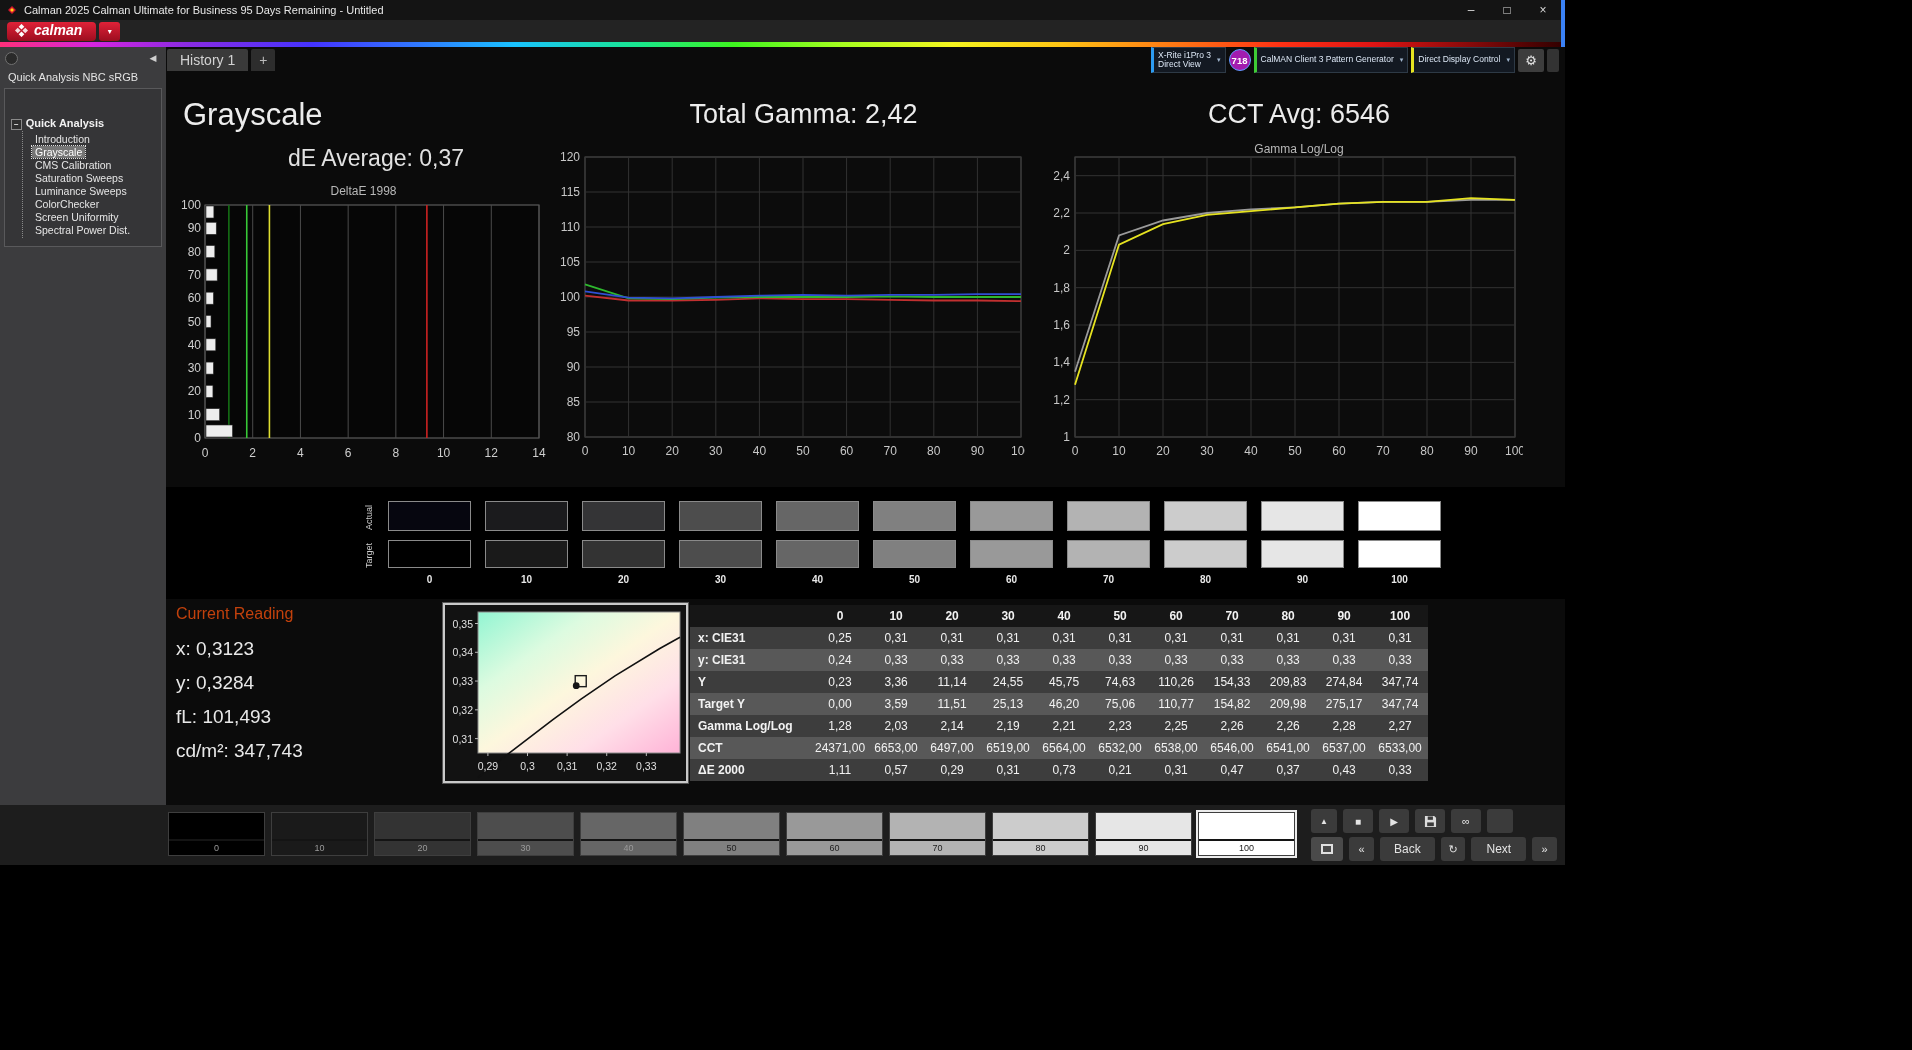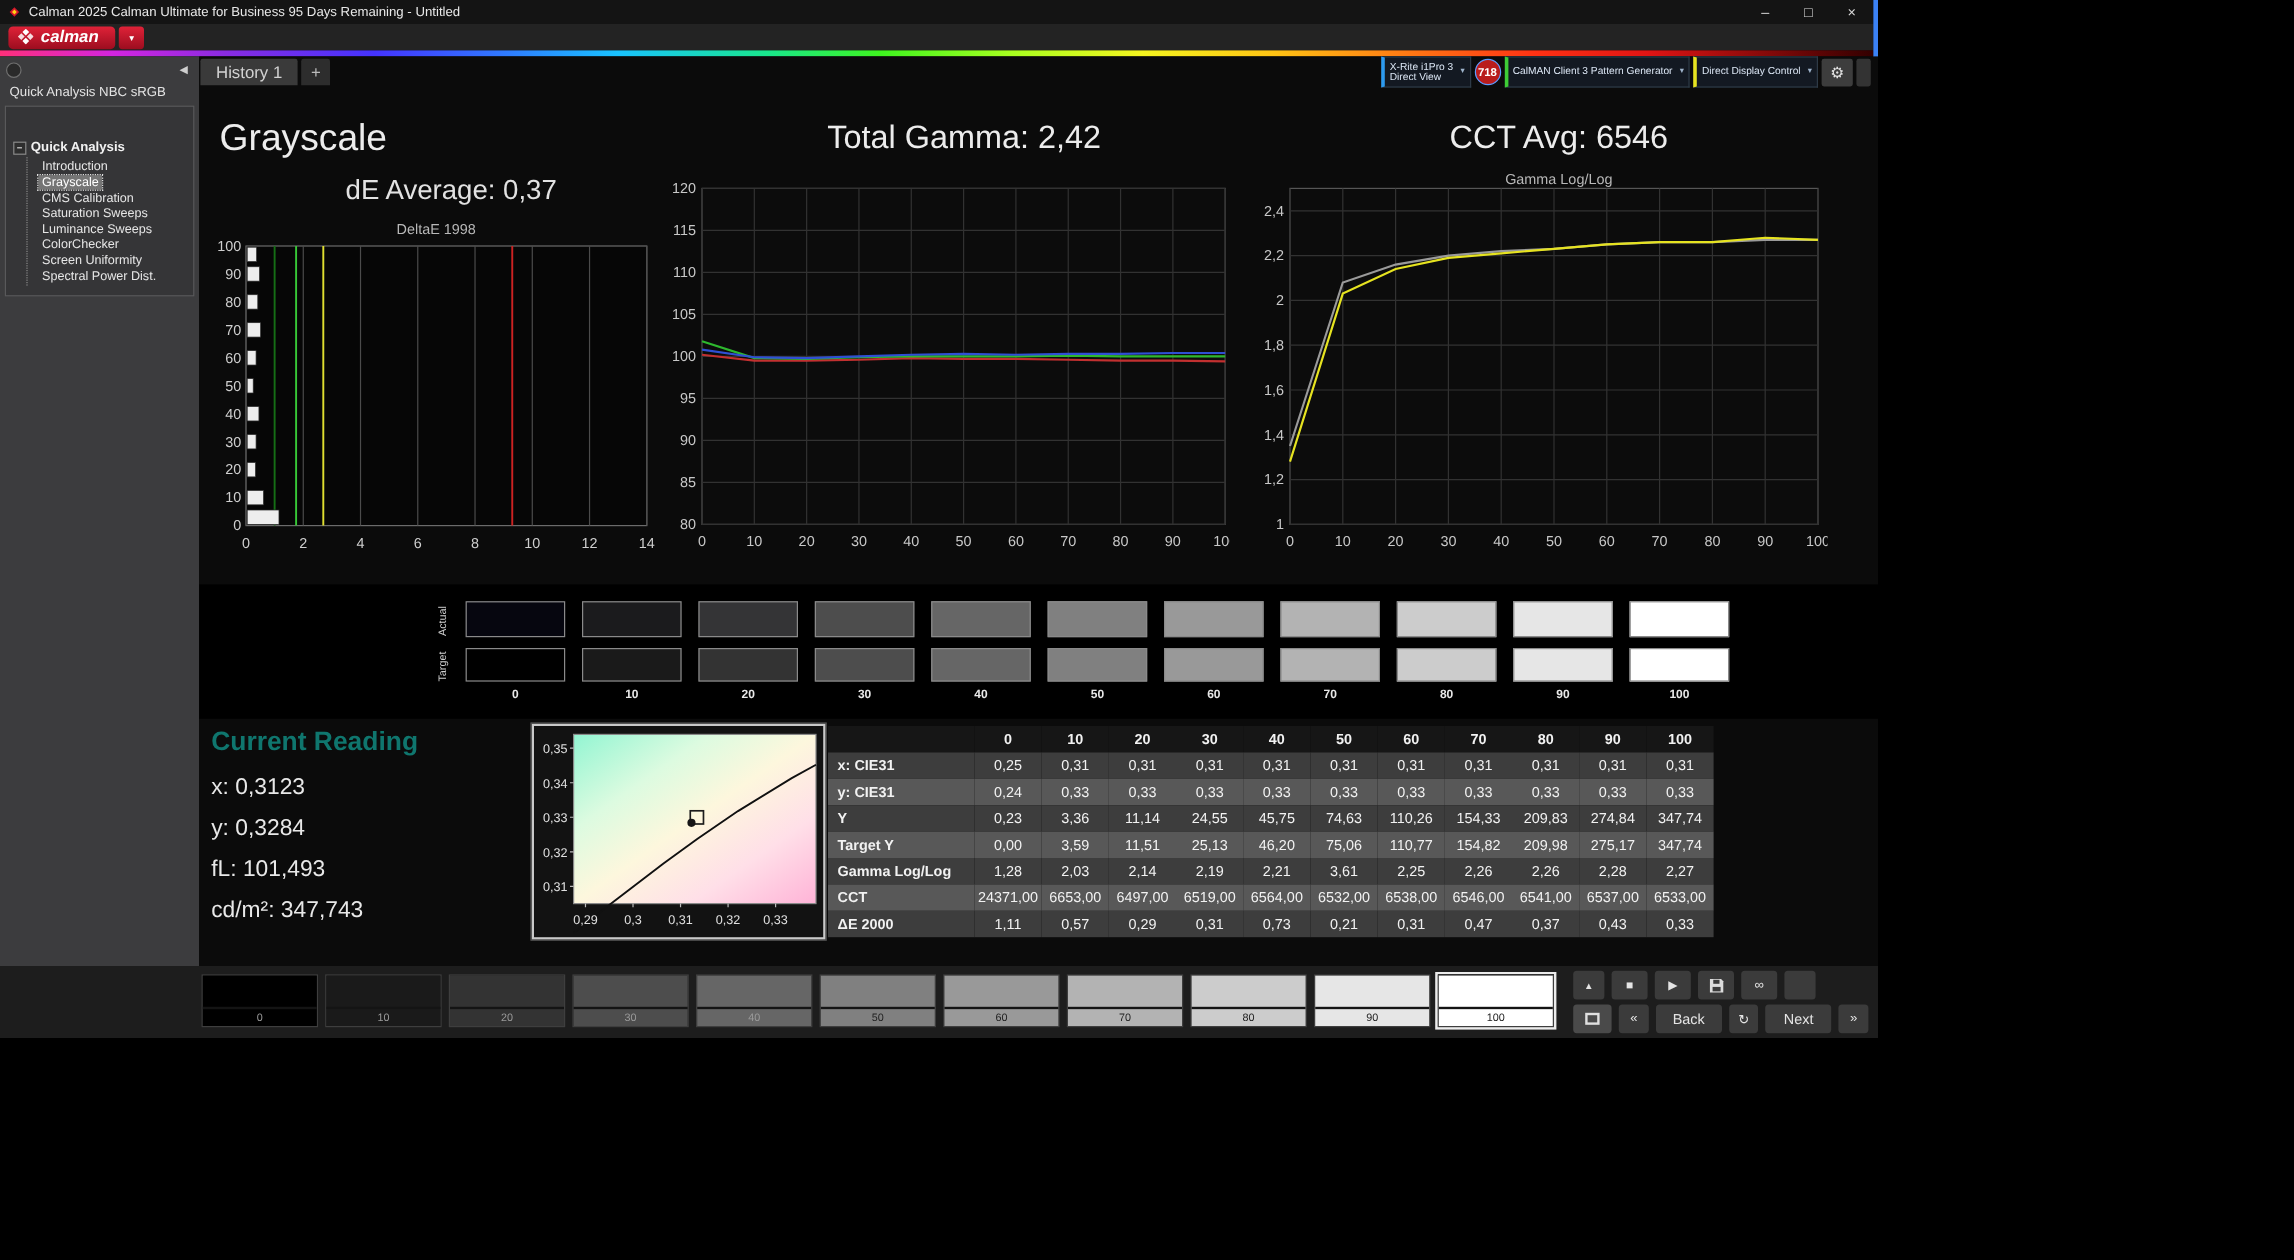--- a/index.html
+++ b/index.html
@@ -80,21 +80,21 @@
   #swatch-actual{top:14px;height:30px;}
   #swatch-target{top:53px;height:28px;}
   #swatch-labels{top:87px;}
   .sw{border:1px solid #8a8a8a;height:100%;}
   #swatch-actual .sw{height:30px;}
   #swatch-target .sw{height:28px;}
   .swl{text-align:center;color:#e8e8e8;font-size:10px;font-weight:bold;}
 
   
   .reading{position:absolute;left:10px;top:558px;color:#e8e8e8;}
-  .reading h2{font-size:22px;font-weight:700;color:#0f766e;margin-bottom:9px;}
+  .reading h2{font-size:16px;font-weight:400;color:#c2410c;margin-bottom:9px;}
   .reading div{font-size:19px;line-height:34px;}
   #cie-svg{position:absolute;left:277px;top:556px;background:#121212;
     border:2px solid #c9c9c9;outline:1px solid #555;}
   #results-table{position:absolute;left:524px;top:558px;border-collapse:collapse;
     font-size:12px;color:#f2f2f2;}
   #results-table th,#results-table td{height:22px;padding:0 3px;text-align:center;font-weight:normal;}
   #results-table thead th{background:#161616;font-weight:bold;width:56px;}
   #results-table th.lbl,#results-table td.lbl{width:122px;text-align:left;padding-left:8px;font-weight:bold;}
   #results-table tbody tr:nth-child(odd){background:#3d3d3d;}
   #results-table tbody tr:nth-child(even){background:#585858;}
@@ -176,21 +176,21 @@
       <div class="tab">History 1</div>
       <div class="tab add">+</div>
       <div class="tab-spacer"></div>
       <div class="hw-btn" id="meter-btn" style="border-left-color: rgb(45, 155, 240);">
         <span class="hw-text">
           <span>X-Rite i1Pro 3</span>
           <span>Direct View</span>
         </span>
         <span class="hw-caret">▾</span>
       </div>
-      <div class="badge" id="meter-badge" style="background: #b91c1c;">718</div>
+      <div class="badge" id="meter-badge" style="background: #a21caf;">718</div>
       <div class="hw-btn" id="pattern-btn" style="border-left-color: rgb(62, 204, 53);">
         <span>CalMAN Client 3 Pattern Generator</span>
         <span class="hw-caret">▾</span>
       </div>
       <div class="hw-btn" id="display-btn" style="border-left-color: rgb(230, 227, 32);">
         <span>Direct Display Control</span>
         <span class="hw-caret">▾</span>
       </div>
       <div class="gear-btn">
           <span>⚙</span>
@@ -504,21 +504,21 @@
             <td>275,17</td>
             <td>347,74</td>
           </tr>
           <tr>
             <td class="lbl">Gamma Log/Log</td>
             <td>1,28</td>
             <td>2,03</td>
             <td>2,14</td>
             <td>2,19</td>
             <td>2,21</td>
-            <td>3,61</td>
+            <td>2,23</td>
             <td>2,25</td>
             <td>2,26</td>
             <td>2,26</td>
             <td>2,28</td>
             <td>2,27</td>
           </tr>
           <tr>
             <td class="lbl">CCT</td>
             <td>24371,00</td>
             <td>6653,00</td>

